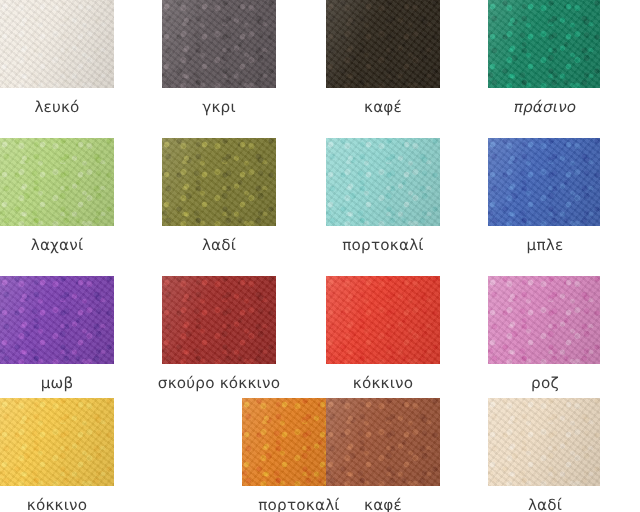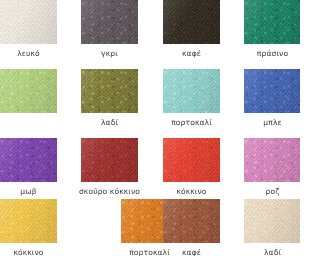--- a/index.html
+++ b/index.html
@@ -89,24 +89,25 @@
     <div class="swatch-cell" style="left: 81px; top: 0px;">
       <div class="swatch-chip" style="width: 57px; height: 44px; background-color: rgb(93, 84, 88);"></div>
       <span class="swatch-label" style="color: rgb(59, 59, 59);">γκρι</span>
     </div>
     <div class="swatch-cell" style="left: 163px; top: 0px;">
       <div class="swatch-chip" style="width: 57px; height: 44px; background-color: rgb(43, 35, 24);"></div>
       <span class="swatch-label" style="color: rgb(59, 59, 59);">καφέ</span>
     </div>
     <div class="swatch-cell" style="left: 244px; top: 0px;">
       <div class="swatch-chip" style="width: 57px; height: 44px; background-color: rgb(19, 128, 95);"></div>
-      <span class="swatch-label" style="color: rgb(59, 59, 59);">πράσινο</span>
+      <span class="swatch-label" style="color: rgb(59, 59, 59); font-style: italic;">πράσινο</span>
     </div>
     <div class="swatch-cell" style="left: 0px; top: 69px;">
       <div class="swatch-chip" style="width: 57px; height: 44px; background-color: rgb(179, 212, 124);"></div>
+      <span class="swatch-label" style="color: rgb(59, 59, 59);">λαχανί</span>
     </div>
     <div class="swatch-cell" style="left: 81px; top: 69px;">
       <div class="swatch-chip" style="width: 57px; height: 44px; background-color: rgb(125, 122, 50);"></div>
       <span class="swatch-label" style="color: rgb(59, 59, 59);">λαδί</span>
     </div>
     <div class="swatch-cell" style="left: 163px; top: 69px;">
       <div class="swatch-chip" style="width: 57px; height: 44px; background-color: rgb(144, 213, 208);"></div>
       <span class="swatch-label" style="color: rgb(59, 59, 59);">πορτοκαλί</span>
     </div>
     <div class="swatch-cell" style="left: 244px; top: 69px;">

